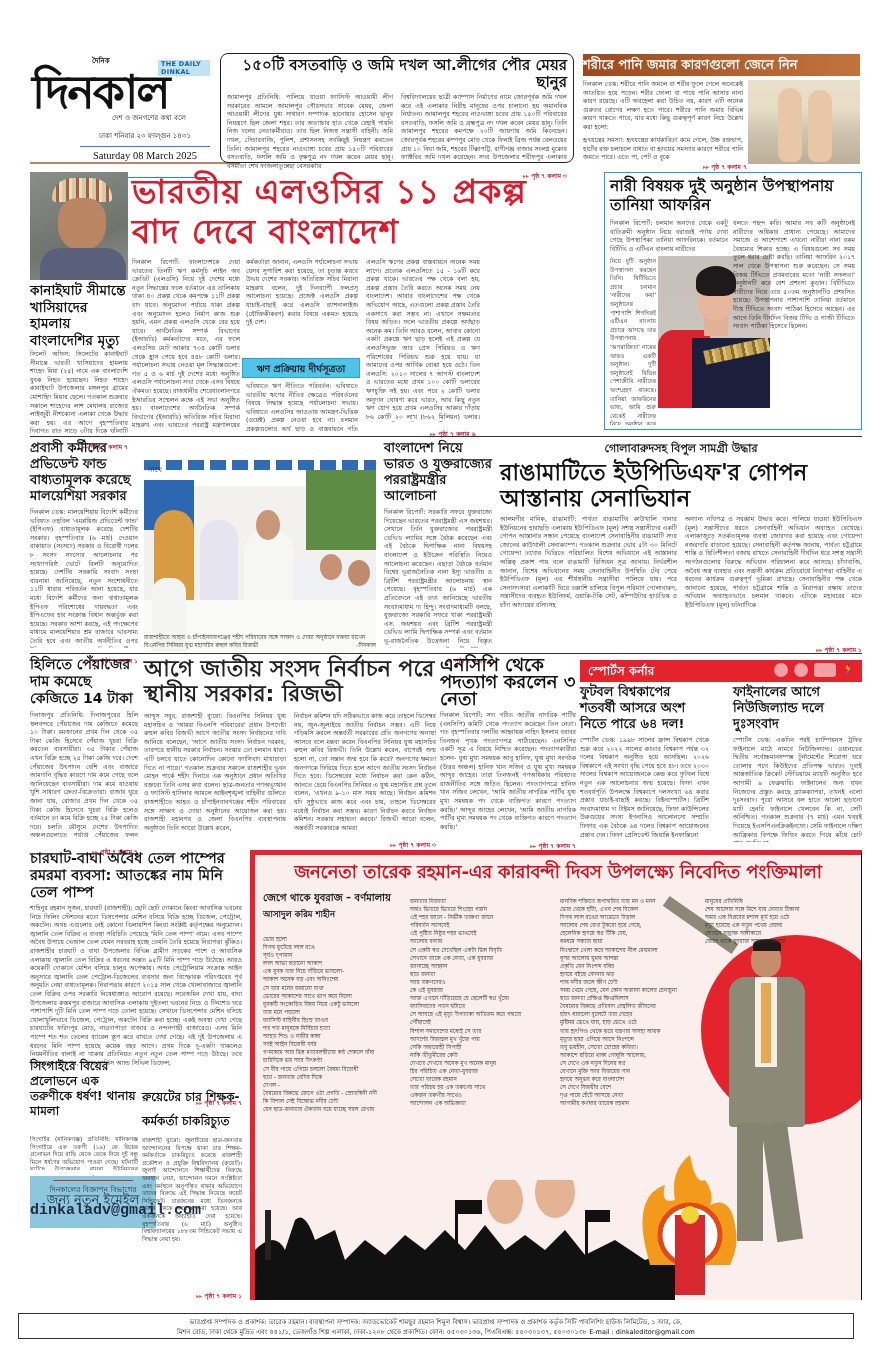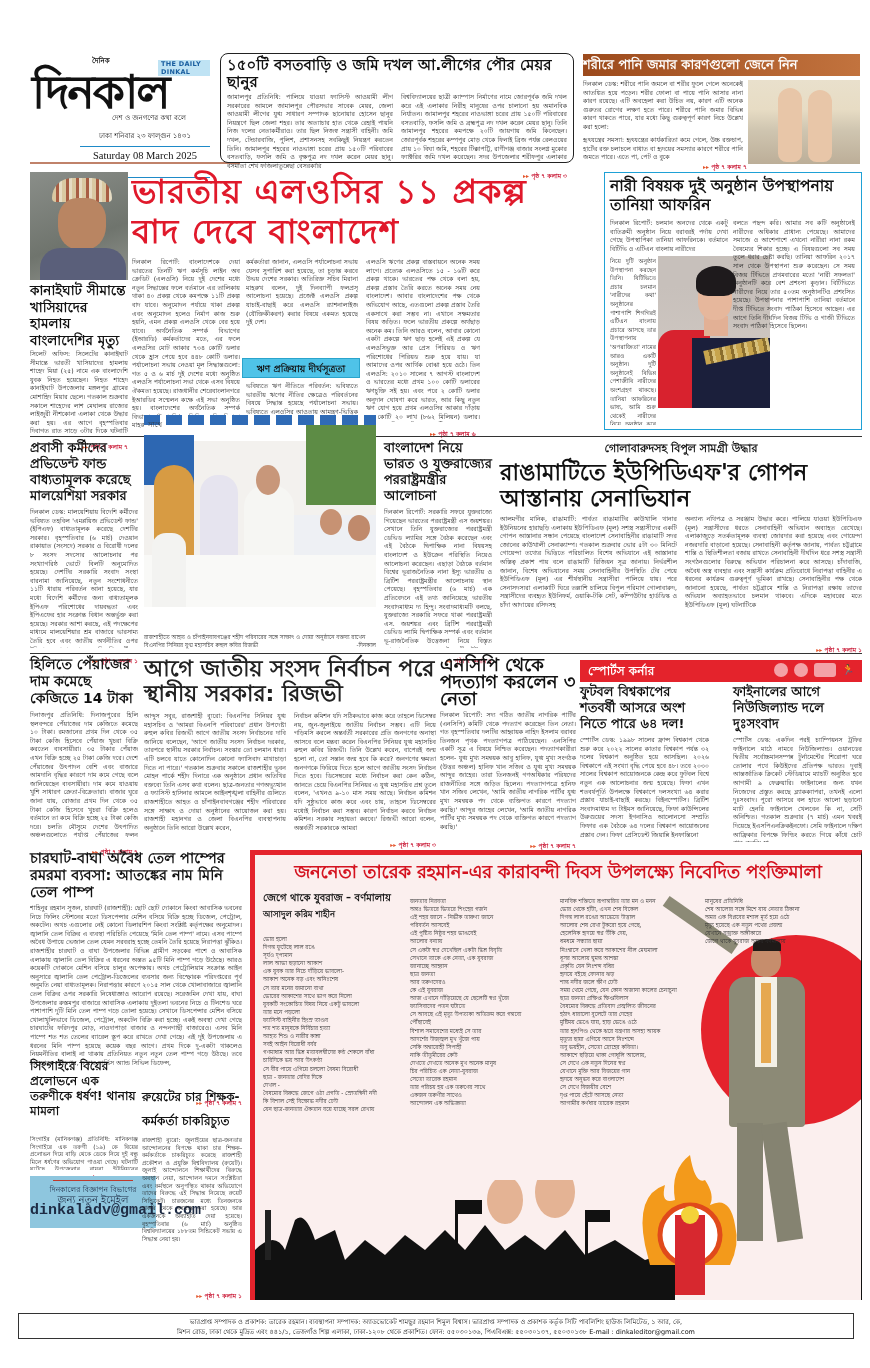--- a/index.html
+++ b/index.html
@@ -16,21 +16,21 @@
 #masthead{left:30px;top:52px;width:180px;height:110px}
 .logo{font-family:"DejaVu Serif",serif;font-weight:bold;font-size:46px;letter-spacing:-2px;line-height:48px;color:#111;position:absolute;left:2px;top:16px}
 .logo-small{position:absolute;left:62px;top:3px;font-size:7px;font-weight:bold}
 .logo-en{position:absolute;left:128px;top:8px;font-size:6.5px;font-weight:bold;color:#1a5fa0;background:#bfe3f4;padding:0 3px;letter-spacing:.3px}
 .tagline{position:absolute;left:82px;top:60px;font-size:7px}
 .bn-date{position:absolute;left:50px;top:78px;width:130px;text-align:center;font-size:7px;border-bottom:1.5px solid #1e8ac8;padding-bottom:4px}
 .en-date{position:absolute;left:50px;top:98px;width:130px;text-align:center;font-family:"Liberation Serif",serif;font-size:10.5px;border-bottom:1.5px solid #1e8ac8;padding-bottom:16px}
 .mast-line{left:30px;top:162px;width:210px;height:2px;background:#c0826a}
 
 #topbox{left:220px;top:53px;width:354px;height:110px;border:1.2px solid #222;border-radius:8px;padding:3px 6px}
-#topbox .hd{font-size:15px;text-align:left;line-height:17px;margin-bottom:2px}
+#topbox .hd{font-size:15px;text-align:right;line-height:17px;margin-bottom:2px}
 .cols2{display:flex;gap:8px}
 .cols2>div{flex:1}
 
 #health{left:583px;top:54px;width:277px;height:110px}
 .health-title{background:#a0522d;background:linear-gradient(90deg,#9c4a1c,#c2733e);color:#fff;font-weight:bold;font-size:13px;height:22px;line-height:22px}
 .feet{position:absolute;right:0;top:26px;width:112px;height:84px;background:linear-gradient(180deg,#e9e0cc 0%,#e7dcc4 35%,#cfc5b0 60%,#bcae98 100%)}
 .feet .leg1,.feet .leg2{position:absolute;background:#e8c6a8;border-radius:14px 14px 10px 10px}
 
 #manphoto{left:30px;top:172px;width:98px;height:108px;background:linear-gradient(160deg,#8a8e89,#6f746d 60%,#91948e)}
 .headscarf{position:absolute;left:22px;top:6px;width:60px;height:24px;border-radius:30px 30px 6px 6px;background:repeating-linear-gradient(90deg,#d9c9a2 0 4px,#a85d43 4px 7px,#e6dcc4 7px 10px)}
@@ -48,21 +48,21 @@
 .saree{position:absolute;left:53px;top:83px;width:112px;height:152px;background:linear-gradient(180deg,#c7c0bb 0%,#c7c0bb 20%,#d4cbc5 100%);overflow:hidden}
 .saree .hair{position:absolute;left:38px;top:10px;width:40px;height:30px;background:#1e1a1c;border-radius:50% 50% 30% 30%}
 .saree .skin{position:absolute;left:40px;top:24px;width:34px;height:40px;background:#e6b79c;border-radius:40% 40% 45% 45%}
 .saree .neck{position:absolute;left:46px;top:60px;width:24px;height:20px;background:#e2b095}
 .saree .blouse{position:absolute;left:0;top:74px;width:52px;height:80px;background:#d8222e;border-radius:16px 0 0 0}
 .saree .drape{position:absolute;left:34px;top:82px;width:80px;height:72px;background:#1b1f3b}
 .saree .border{position:absolute;left:46px;top:88px;width:66px;height:14px;background:repeating-linear-gradient(90deg,#c7a44d 0 5px,#8a6d2d 5px 8px,#d8c07a 8px 11px);transform:rotate(-12deg)}
 
 #pravasi{left:30px;top:440px;width:108px;height:210px}
 #pravasi .hd{font-size:13px;line-height:16px;text-align:left}
-#pmphoto{left:144px;top:415px;width:232px;height:192px;background:#f3f1ee;overflow:hidden}
+#pmphoto{left:144px;top:460px;width:232px;height:192px;background:#f3f1ee;overflow:hidden}
 .caption{left:144px;top:634px;width:232px;font-size:5.6px;line-height:7.5px;color:#333}
 #bd-uk{left:384px;top:440px;width:108px;height:210px}
 #bd-uk .hd{font-size:13px;line-height:16px}
 #rangamati{left:500px;top:440px;width:362px;height:210px}
 .kicker{font-size:11px;text-align:center;font-weight:bold;color:#111}
 #rangamati .big{font-size:22.5px;line-height:26px;color:#111}
 
 #hili{left:30px;top:656px;width:108px;height:192px}
 #hili .hd{font-size:14px;line-height:17px}
 #rizvi{left:144px;top:656px;width:292px;height:192px}
@@ -392,21 +392,21 @@
 
 <div id="singair" class="abs">
   <div class="hd">সিংগাইরে বিয়ের প্রলোভনে এক তরুণীকে ধর্ষণ! থানায় মামলা</div>
 </div>
 <div class="abs txt" style="left:30px;top:1136px;width:108px;height:34px;font-size:5.8px;line-height:7.6px">সিংগাইর (মানিকগঞ্জ) প্রতিনিধি: মানিকগঞ্জ সিংগাইরে এক তরুণী (১৯) কে বিয়ের প্রলোভন দিয়ে বাড়ি থেকে ডেকে নিয়ে দুই বন্ধু মিলে ধর্ষণের অভিযোগ পাওয়া গেছে। ঘটনাটি ঘটেছে উপজেলার বায়রা ইউনিয়নের মাধাভাজা (কোলাদার) গ্রামে। এ ঘটনায় বৃহস্পতিবার (৬ মার্চ) ভিকটিমের মা বাদি হয়ে ঘটনার সাথে জড়িত উপজেলার বলধারা ইউনিয়নের</div>
 <div class="abs" style="left:80px;top:1166px"><span class="jump"><b>▸▸</b> <span>পৃষ্ঠা ৭ কলাম ৭</span></span></div>
 
 <div id="adbox" class="abs">
   <div style="width:80px;height:1px;background:#c0392b;margin:-4px auto 4px"></div>
   <div style="font-size:7.5px;line-height:10px;color:#1d2b44">দিনকালের বিজ্ঞাপন বিভাগের</div>
-  <div style="font-size:10px;line-height:10px;color:#1d2b44">জন্য নতুন ইমেইল</div>
+  <div style="font-size:13px;line-height:10px;color:#1d2b44">জন্য নতুন ইমেইল</div>
   <div style="font-family:Liberation Mono, monospace;font-weight:bold;font-size:15px;line-height:12px;color:#1d2b44">dinkaladv@gmail.com</div>
 </div>
 
 <div id="ruet" class="abs">
   <div class="hd">রুয়েটের চার শিক্ষক-কর্মকর্তা চাকরিচ্যুত</div>
   <div class="txt" style="height:146px;margin-top:4px;font-size:5.8px;line-height:7.6px">রাজশাহী ব্যুরো: জুলাইয়ের ছাত্র-জনতার আন্দোলনের বিপক্ষে থাকা চার শিক্ষক-কর্মকর্তাকে চাকরিচ্যুত করেছে রাজশাহী প্রকৌশল ও প্রযুক্তি বিশ্ববিদ্যালয় (রুয়েট)। জুলাই আন্দোলনে শিক্ষার্থীদের বিরুদ্ধে অবস্থান নেয়া, আন্দোলন দমনে সংশ্লিষ্টতা এবং কর্মস্থলে অনুপস্থিত থাকার অভিযোগে তাদের বিরুদ্ধে এই সিদ্ধান্ত নিয়েছে রুয়েট সিন্ডিকেট। চারজনের মধ্যে তিনজনকে চাকরি থেকে বরখাস্ত করা হয়েছে। আর একজনকে অব্যাহতি দেয়া হয়েছে। বৃহস্পতিবার (৬ মার্চ) অনুষ্ঠিত বিশ্ববিদ্যালয়ের ১৮৮তম সিন্ডিকেট সভায় এ সিদ্ধান্ত নেয়া হয়।</div>
   <div style="text-align:right"><span class="jump"><b>▸▸</b> <span>পৃষ্ঠা ৭ কলাম ১</span></span></div>
 </div>
 
 <div id="footer" class="abs">

